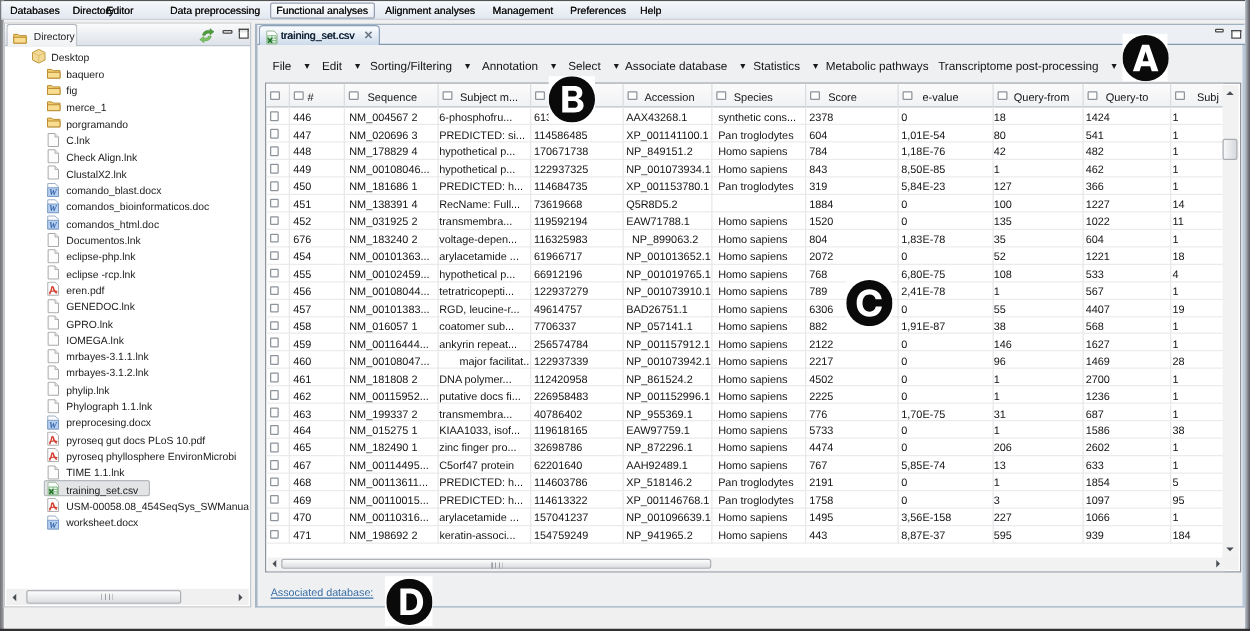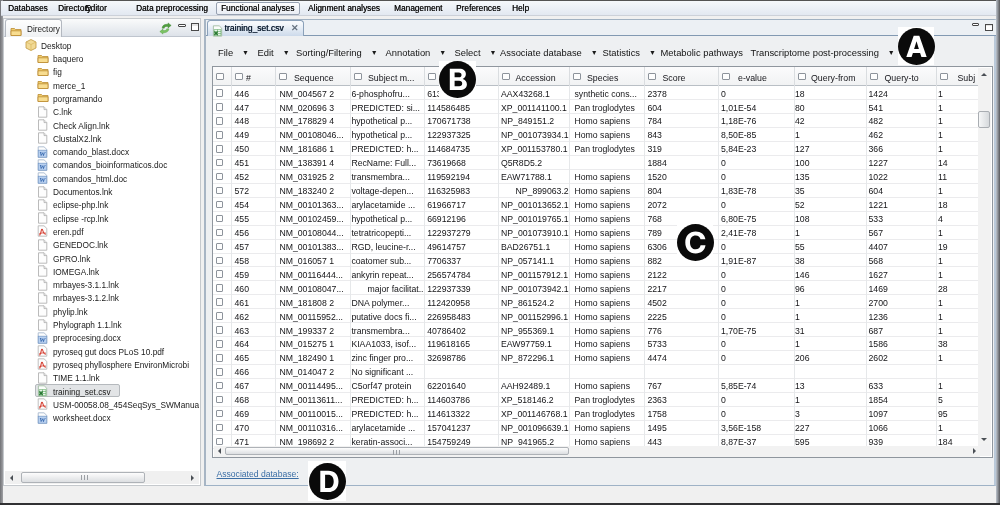--- a/index.html
+++ b/index.html
@@ -543,25 +543,25 @@
             <div class="c" style="left:285px;width:71px;padding-left:2.5px">EAW71788.1</div>
             <div class="c" style="left:356px;width:75px;padding-left:5.0px">Homo sapiens</div>
             <div class="c" style="left:431px;width:74px;padding-left:2.9px">1520</div>
             <div class="c" style="left:505px;width:76px;padding-left:2.5px">0</div>
             <div class="c" style="left:581px;width:72px;padding-left:0.5px">135</div>
             <div class="c" style="left:653px;width:70px;padding-left:2.0px">1022</div>
             <div class="c" style="left:723px;width:43px;padding-left:1.5px">11</div>
           </div>
           <div class="r">
             <span class="cb"></span>
-            <div class="c" style="left:18px;width:44px;padding-left:3.0px">572</div>
+            <div class="c" style="left:18px;width:44px;padding-left:3.0px">676</div>
             <div class="c" style="left:62px;width:75px;padding-left:3.9px">NM_183240 2</div>
             <div class="c" style="left:137px;width:74px;padding-left:0.9px">voltage-depen...</div>
             <div class="c" style="left:211px;width:74px;padding-left:2.7px">116325983</div>
-            <div class="c" style="left:285px;width:71px;padding-left:17px">NP_899063.2</div>
+            <div class="c" style="left:285px;width:71px;padding-left:7px">NP_899063.2</div>
             <div class="c" style="left:356px;width:75px;padding-left:5.0px">Homo sapiens</div>
             <div class="c" style="left:431px;width:74px;padding-left:2.9px">804</div>
             <div class="c" style="left:505px;width:76px;padding-left:2.5px">1,83E-78</div>
             <div class="c" style="left:581px;width:72px;padding-left:0.5px">35</div>
             <div class="c" style="left:653px;width:70px;padding-left:2.0px">604</div>
             <div class="c" style="left:723px;width:43px;padding-left:1.5px">1</div>
           </div>
           <div class="r">
             <span class="cb"></span>
             <div class="c" style="left:18px;width:44px;padding-left:3.0px">454</div>
@@ -722,34 +722,20 @@
             <div class="c" style="left:62px;width:75px;padding-left:3.9px">NM_182490 1</div>
             <div class="c" style="left:137px;width:74px;padding-left:0.9px">zinc finger pro...</div>
             <div class="c" style="left:211px;width:74px;padding-left:2.7px">32698786</div>
             <div class="c" style="left:285px;width:71px;padding-left:2.5px">NP_872296.1</div>
             <div class="c" style="left:356px;width:75px;padding-left:5.0px">Homo sapiens</div>
             <div class="c" style="left:431px;width:74px;padding-left:2.9px">4474</div>
             <div class="c" style="left:505px;width:76px;padding-left:2.5px">0</div>
             <div class="c" style="left:581px;width:72px;padding-left:0.5px">206</div>
             <div class="c" style="left:653px;width:70px;padding-left:2.0px">2602</div>
             <div class="c" style="left:723px;width:43px;padding-left:1.5px">1</div>
-          </div>
-          <div class="r">
-            <span class="cb"></span>
-            <div class="c" style="left:18px;width:44px;padding-left:3.0px">466</div>
-            <div class="c" style="left:62px;width:75px;padding-left:3.9px">NM_014047 2</div>
-            <div class="c" style="left:137px;width:74px;padding-left:0.9px">No significant ...</div>
-            <div class="c" style="left:211px;width:74px;padding-left:2.7px"></div>
-            <div class="c" style="left:285px;width:71px;padding-left:2.5px"></div>
-            <div class="c" style="left:356px;width:75px;padding-left:5.0px"></div>
-            <div class="c" style="left:431px;width:74px;padding-left:2.9px"></div>
-            <div class="c" style="left:505px;width:76px;padding-left:2.5px"></div>
-            <div class="c" style="left:581px;width:72px;padding-left:0.5px"></div>
-            <div class="c" style="left:653px;width:70px;padding-left:2.0px"></div>
-            <div class="c" style="left:723px;width:43px;padding-left:1.5px"></div>
           </div>
           <div class="r">
             <span class="cb"></span>
             <div class="c" style="left:18px;width:44px;padding-left:3.0px">467</div>
             <div class="c" style="left:62px;width:75px;padding-left:3.9px">NM_00114495...</div>
             <div class="c" style="left:137px;width:74px;padding-left:0.9px">C5orf47 protein</div>
             <div class="c" style="left:211px;width:74px;padding-left:2.7px">62201640</div>
             <div class="c" style="left:285px;width:71px;padding-left:2.5px">AAH92489.1</div>
             <div class="c" style="left:356px;width:75px;padding-left:5.0px">Homo sapiens</div>
             <div class="c" style="left:431px;width:74px;padding-left:2.9px">767</div>
@@ -759,21 +745,21 @@
             <div class="c" style="left:723px;width:43px;padding-left:1.5px">1</div>
           </div>
           <div class="r">
             <span class="cb"></span>
             <div class="c" style="left:18px;width:44px;padding-left:3.0px">468</div>
             <div class="c" style="left:62px;width:75px;padding-left:3.9px">NM_00113611...</div>
             <div class="c" style="left:137px;width:74px;padding-left:0.9px">PREDICTED: h...</div>
             <div class="c" style="left:211px;width:74px;padding-left:2.7px">114603786</div>
             <div class="c" style="left:285px;width:71px;padding-left:2.5px">XP_518146.2</div>
             <div class="c" style="left:356px;width:75px;padding-left:5.0px">Pan troglodytes</div>
-            <div class="c" style="left:431px;width:74px;padding-left:2.9px">2363</div>
+            <div class="c" style="left:431px;width:74px;padding-left:2.9px">2191</div>
             <div class="c" style="left:505px;width:76px;padding-left:2.5px">0</div>
             <div class="c" style="left:581px;width:72px;padding-left:0.5px">1</div>
             <div class="c" style="left:653px;width:70px;padding-left:2.0px">1854</div>
             <div class="c" style="left:723px;width:43px;padding-left:1.5px">5</div>
           </div>
           <div class="r">
             <span class="cb"></span>
             <div class="c" style="left:18px;width:44px;padding-left:3.0px">469</div>
             <div class="c" style="left:62px;width:75px;padding-left:3.9px">NM_00110015...</div>
             <div class="c" style="left:137px;width:74px;padding-left:0.9px">PREDICTED: h...</div>

